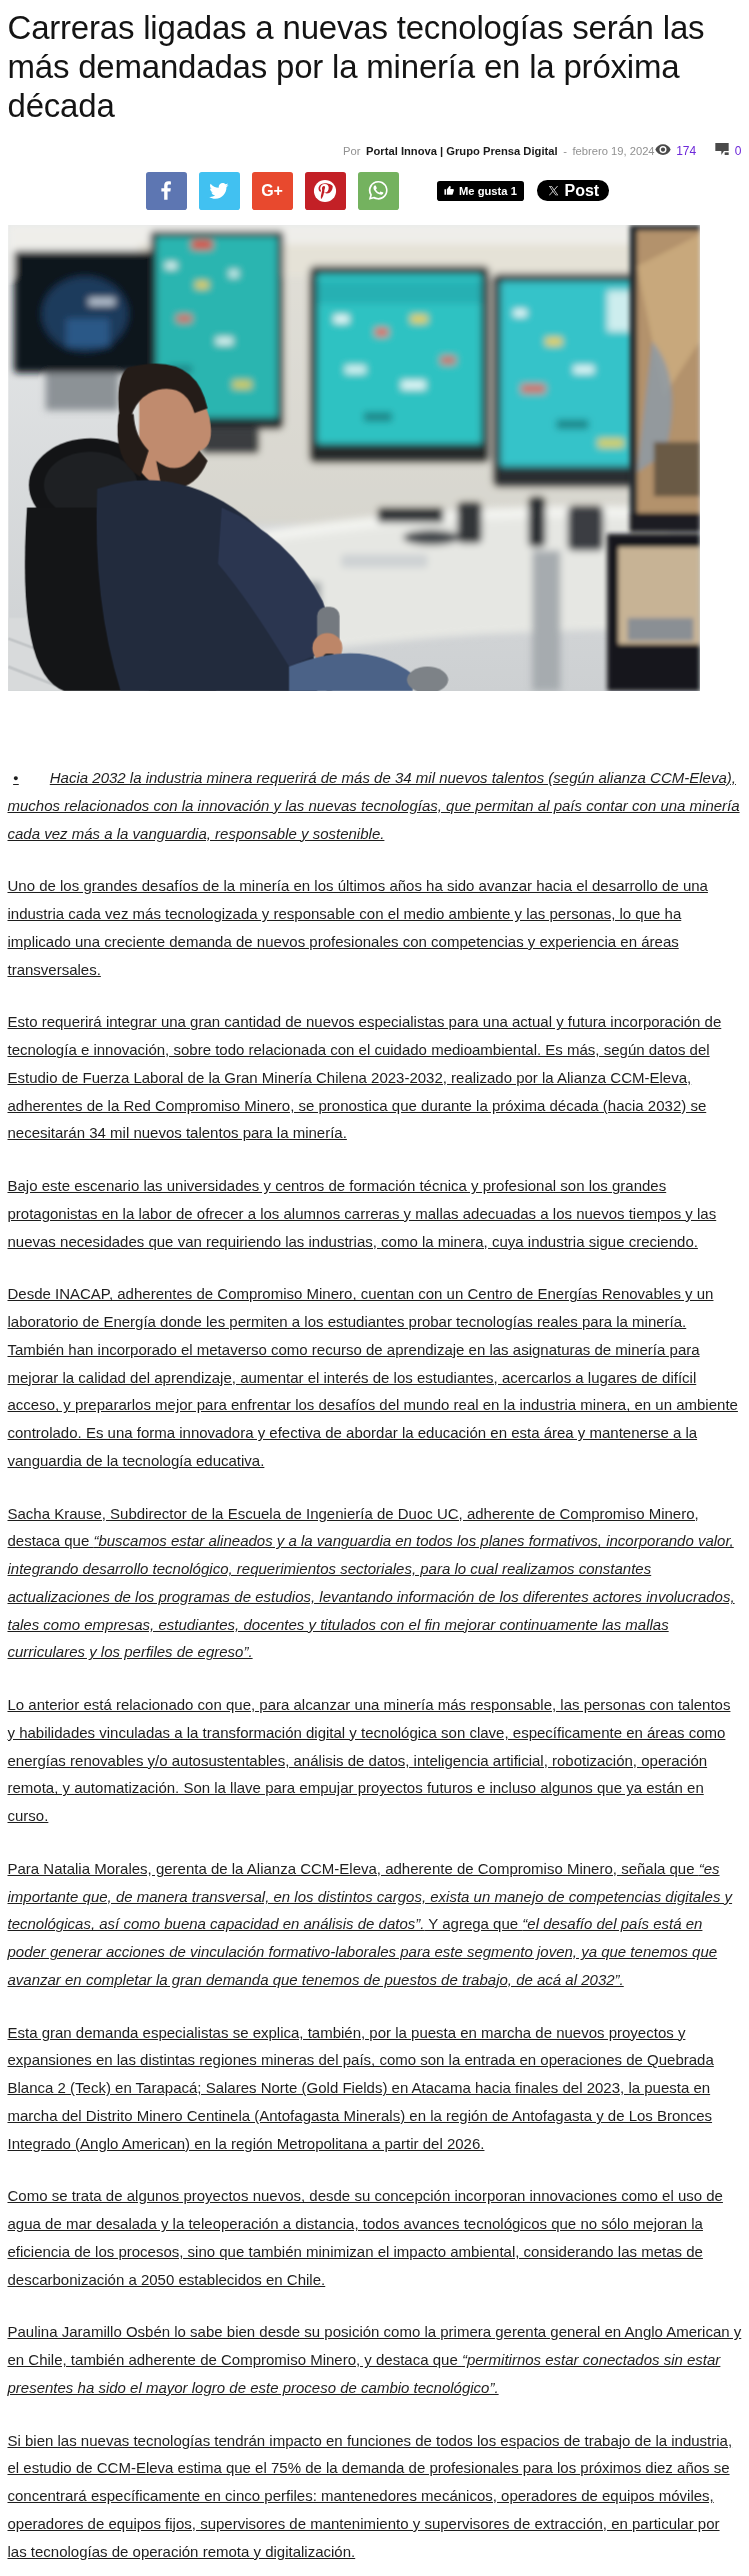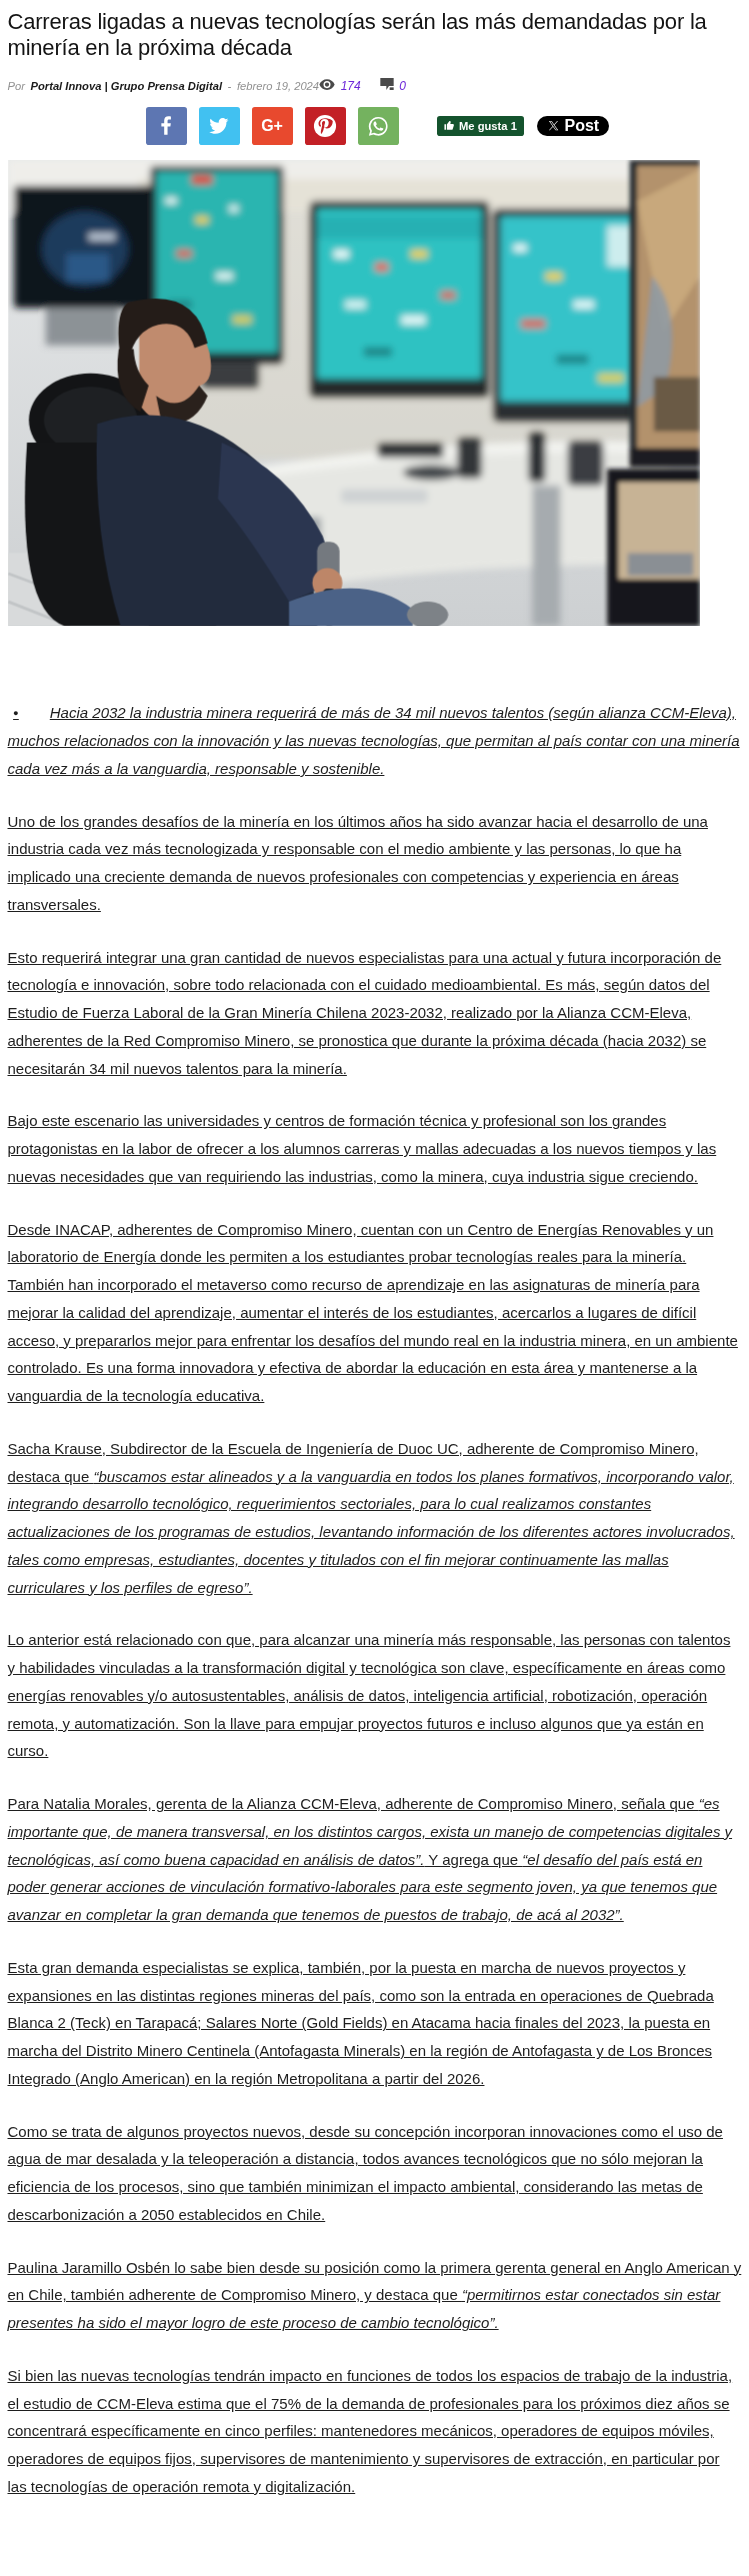--- a/index.html
+++ b/index.html
@@ -1,21 +1,21 @@
 <!DOCTYPE html>
 <html lang="es" style="font-size:15px"><head>
 <meta charset="utf-8">
 <style>
   html,body{margin:0;padding:0;background:#ffffff;}
   body{width:749px;min-height:2576px;font-family:"Liberation Sans",sans-serif;color:#202020;}
   .container{padding:0 7.5px;}
 
   
-  h1.title{font-size:22px;line-height:1.18;font-weight:400;color:#141414;margin:9.4px 0 17px;letter-spacing:-0.2px;}
-  .byline{display:flex;justify-content:flex-start;align-items:center;font-size:11.2px;color:#919191;margin:0 0 11.2px;font-style:italic;}
+  h1.title{font-size:33px;line-height:1.18;font-weight:400;color:#141414;margin:9.4px 0 17px;letter-spacing:-0.2px;}
+  .byline{display:flex;justify-content:flex-end;align-items:center;font-size:11.2px;color:#919191;margin:0 0 11.2px;}
   .byline-left{display:flex;align-items:center;gap:5.6px;}
   .byline .author{color:#1a1a1a;font-weight:bold;text-decoration:none;}
   .stats{display:flex;align-items:center;gap:19px;color:#6d28d9;font-size:12px;}
   .stat{display:flex;align-items:center;gap:5.6px;}
   .stat svg{fill:#4a4a4a;}
 
   
   .share-row{display:flex;justify-content:center;align-items:center;margin:13px 0 15px;height:39px;}
   .share-btn{width:41px;height:38px;border:none;border-radius:2.8px;margin:0 6px;display:flex;align-items:center;justify-content:center;color:#fff;cursor:pointer;padding:0;}
   .share-btn svg{display:block;}
@@ -94,21 +94,21 @@
           </svg>
         </span>
     </button>
     <button class="share-btn" title="WhatsApp" style="background: rgb(116, 178, 95);">
       <span>
           <svg width="22.5" height="22.5" viewBox="0 0 24 24">
             <path fill="#fff" d="M12 2a10 10 0 0 0-8.6 15.1L2 22l5-1.3A10 10 0 1 0 12 2zm0 18.2a8.2 8.2 0 0 1-4.2-1.2l-.3-.2-3 .8.8-2.9-.2-.3A8.2 8.2 0 1 1 12 20.2zm4.5-6.1c-.2-.1-1.5-.7-1.7-.8-.2-.1-.4-.1-.5.1-.2.2-.6.8-.8 1-.1.2-.3.2-.5.1a6.7 6.7 0 0 1-3.4-3c-.3-.4 0-.5.1-.7l.4-.5c.1-.2.2-.3.3-.5 0-.2 0-.4-.1-.5l-.8-1.9c-.2-.5-.4-.4-.5-.4h-.5c-.2 0-.5.1-.7.3-.2.3-.9.9-.9 2.2s.9 2.5 1.1 2.7c.1.2 1.8 2.8 4.4 3.9.6.3 1.1.4 1.5.5.6.2 1.2.2 1.6.1.5-.1 1.5-.6 1.7-1.2.2-.6.2-1.1.2-1.2l-.4-.2z"></path>
           </svg>
         </span>
     </button>
-    <button class="like-btn" style="background: #14532d;">
+    <button class="like-btn" style="background: #000000;">
       <span><svg width="10.3" height="10.3" viewBox="0 0 24 24">
             <path fill="#fff" d="M1 10h4v13H1zM23 11.5c0-1.1-.9-2-2-2h-6.3l1-4.6c.2-1.1-.5-2.3-1.6-2.6-.7-.2-1.4.1-1.8.7L7 10v13h11.3c.9 0 1.7-.6 1.9-1.5l2.7-8.5.1-1.5z"></path>
           </svg></span>
       <span>Me gusta 1</span>
     </button>
     <button class="post-btn" style="background: rgb(0, 0, 0);">
       <span><svg width="11.2" height="11.2" viewBox="0 0 24 24">
             <path fill="#fff" d="M13.9 10.5 21.4 2h-1.8l-6.5 7.4L7.9 2H2l7.9 11.3L2 22.2h1.8l6.9-7.9 5.5 7.9H22l-8.1-11.7zm-2.4 2.8-.8-1.1L4.4 3.4h2.7l5.1 7.2.8 1.1 6.7 9.4H17l-5.5-7.8z"></path>
           </svg></span>
       <span>Post</span>

